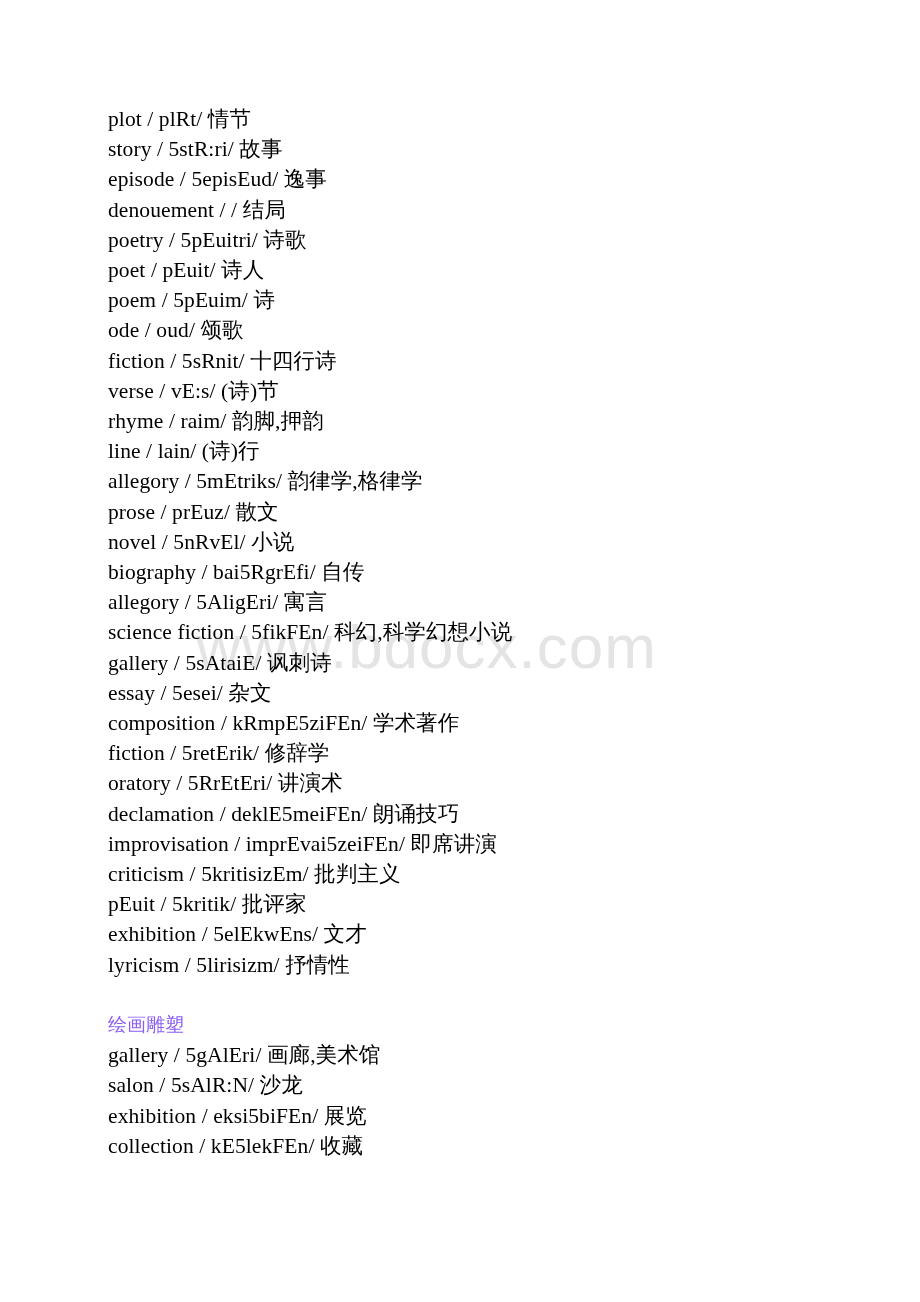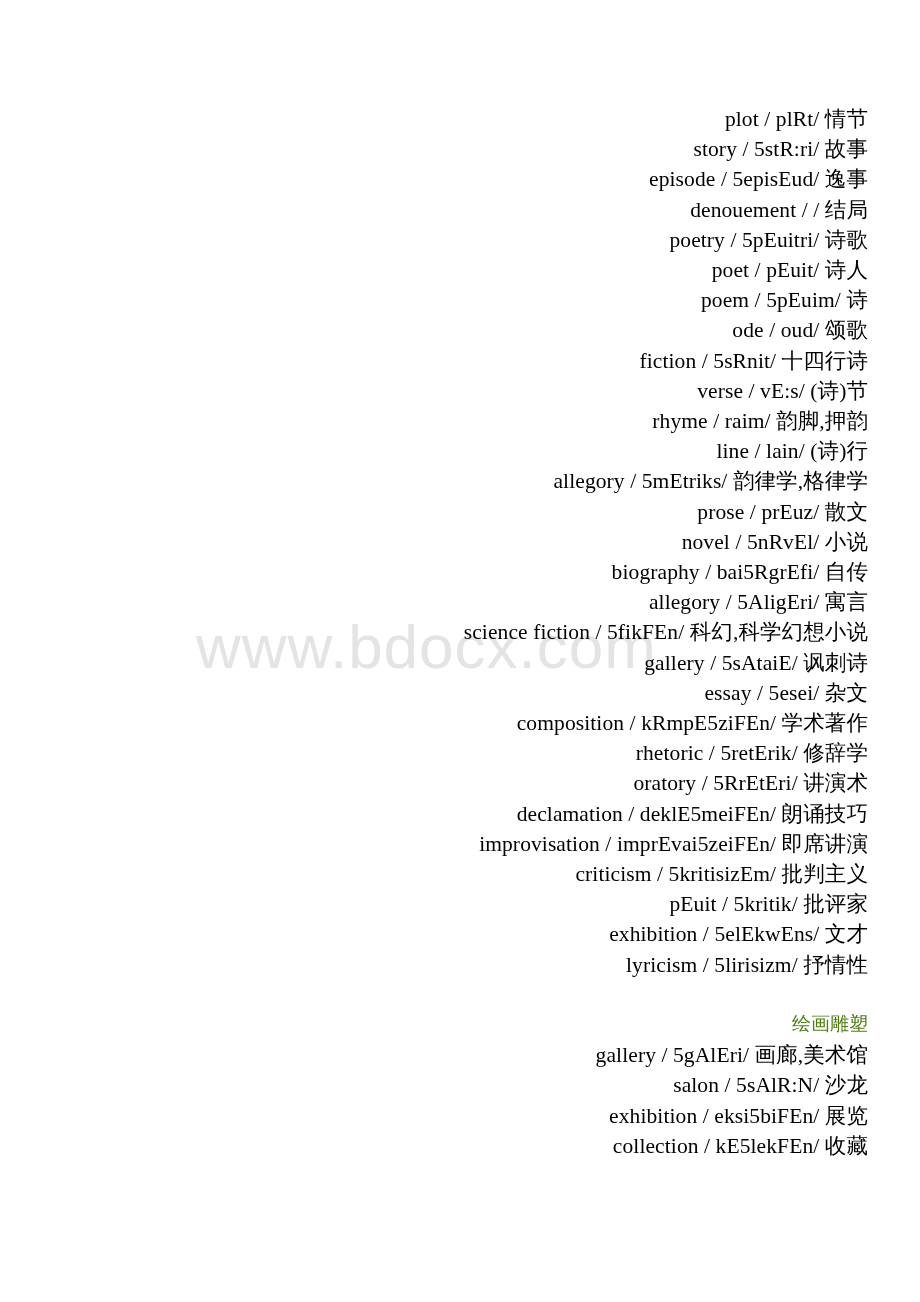--- a/index.html
+++ b/index.html
@@ -32,35 +32,34 @@
     user-select: none;
     pointer-events: none;
     z-index: 0;
   }
   .content {
     position: absolute;
     left: 108px;
     top: 104px;
     width: 760px;
     z-index: 1;
-    text-align: right;
   }
   .entry-line {
     font-family: "Liberation Serif", "DejaVu Serif", serif;
     font-size: 21.5px;
     line-height: 30.2px;
     color: #000000;
     white-space: nowrap;
     letter-spacing: 0.1px;
   }
   .section-title {
-    font-family: Liberation Mono, monospace;
+    font-family: Liberation Sans, sans-serif;
     font-size: 19px;
     line-height: 30.2px;
-    color: #4d7c0f;
+    color: #8b5cf6;
     white-space: nowrap;
   }
   .blank-line {
     height: 30.2px;
     line-height: 30.2px;
     font-size: 21.5px;
   }
 </style>
 </head>
 <body>
@@ -86,21 +85,21 @@
       <div class="entry-line">line / lain/ (诗)行</div>
       <div class="entry-line">allegory / 5mEtriks/ 韵律学,格律学</div>
       <div class="entry-line">prose / prEuz/ 散文</div>
       <div class="entry-line">novel / 5nRvEl/ 小说</div>
       <div class="entry-line">biography / bai5RgrEfi/ 自传</div>
       <div class="entry-line">allegory / 5AligEri/ 寓言</div>
       <div class="entry-line">science fiction / 5fikFEn/ 科幻,科学幻想小说</div>
       <div class="entry-line">gallery / 5sAtaiE/ 讽刺诗</div>
       <div class="entry-line">essay / 5esei/ 杂文</div>
       <div class="entry-line">composition / kRmpE5ziFEn/ 学术著作</div>
-      <div class="entry-line">rhetoric / 5retErik/ 修辞学</div>
+      <div class="entry-line">fiction / 5retErik/ 修辞学</div>
       <div class="entry-line">oratory / 5RrEtEri/ 讲演术</div>
       <div class="entry-line">declamation / deklE5meiFEn/ 朗诵技巧</div>
       <div class="entry-line">improvisation / imprEvai5zeiFEn/ 即席讲演</div>
       <div class="entry-line">criticism / 5kritisizEm/ 批判主义</div>
       <div class="entry-line">pEuit / 5kritik/ 批评家</div>
       <div class="entry-line">exhibition / 5elEkwEns/ 文才</div>
       <div class="entry-line">lyricism / 5lirisizm/ 抒情性</div>
     </div>
 
     <div class="blank-line"></div>

